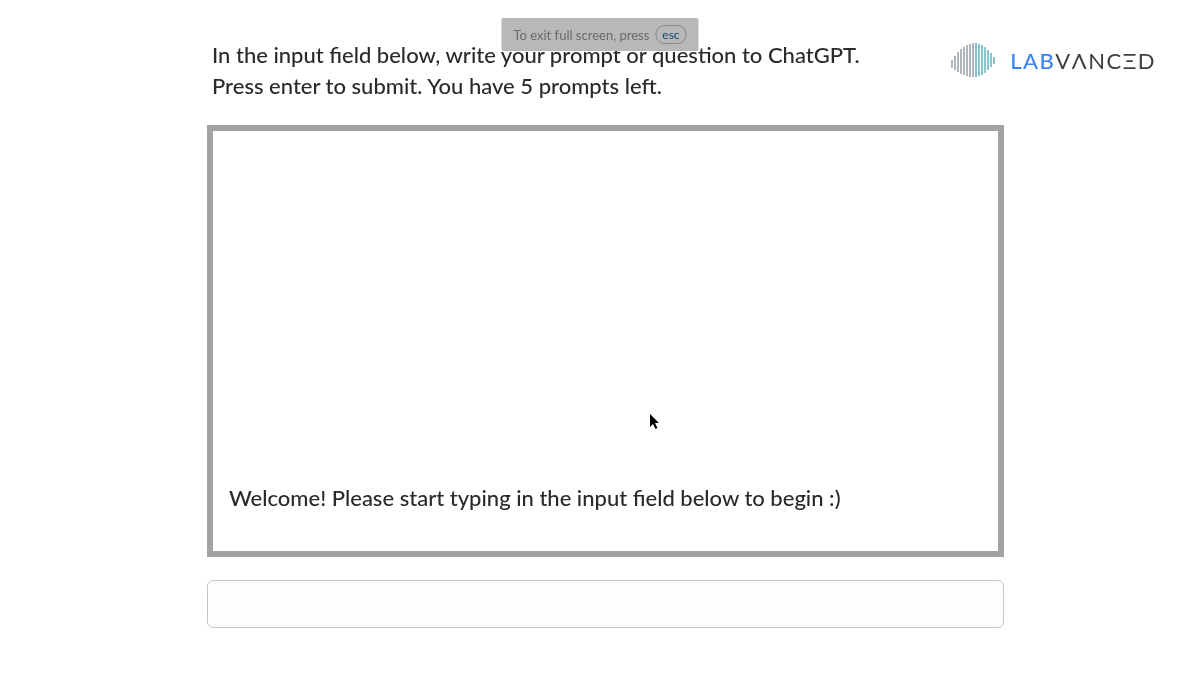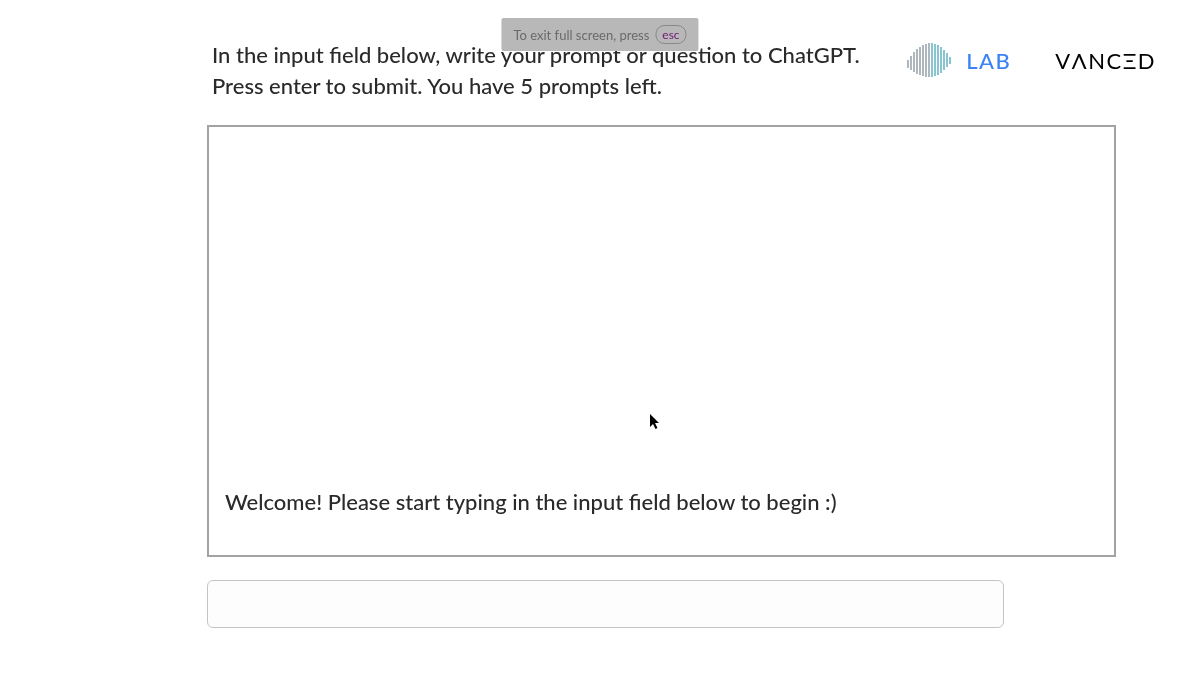--- a/index.html
+++ b/index.html
@@ -28,21 +28,21 @@
       display: flex;
       align-items: center;
       gap: 6px;
       z-index: 10;
     }
     .esc-key {
       border: 1px solid #888;
       border-radius: 9px;
       padding: 1px 6px;
       font-size: 12px;
-      color: #701a75;
+      color: #0c4a6e;
     }
     .instruction-text {
       position: absolute;
       top: 40px;
       left: 212px;
       font-size: 22px;
       color: #2a2a2a;
       font-weight: 500;
       line-height: 1.4;
       max-width: 700px;
@@ -63,30 +63,29 @@
       font-size: 22px;
       font-weight: 400;
       letter-spacing: 1.5px;
       color: #3a9db5;
     }
     .logo-text .lab {
       color: #3b82f6;
       font-weight: 500;
     }
     .logo-text .rest {
-      color: #000000;
-      margin-left: 44px;
+      color: #404040;
     }
     .chat-output {
       position: absolute;
       top: 125px;
       left: 207px;
-      width: 909px;
+      width: 797px;
       height: 432px;
-      border: 2px solid #a3a3a3;
+      border: 6px solid #a3a3a3;
       background: #ffffff;
       padding: 16px;
       display: flex;
       flex-direction: column;
       justify-content: flex-end;
     }
     .welcome-message {
       font-size: 22px;
       color: #2a2a2a;
       font-weight: 500;

